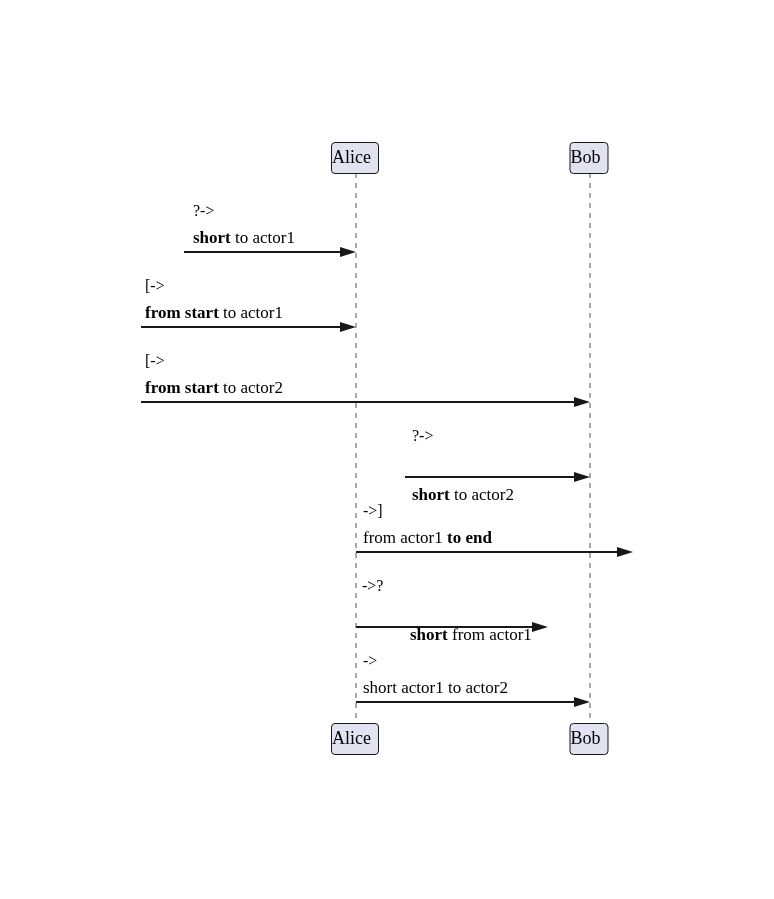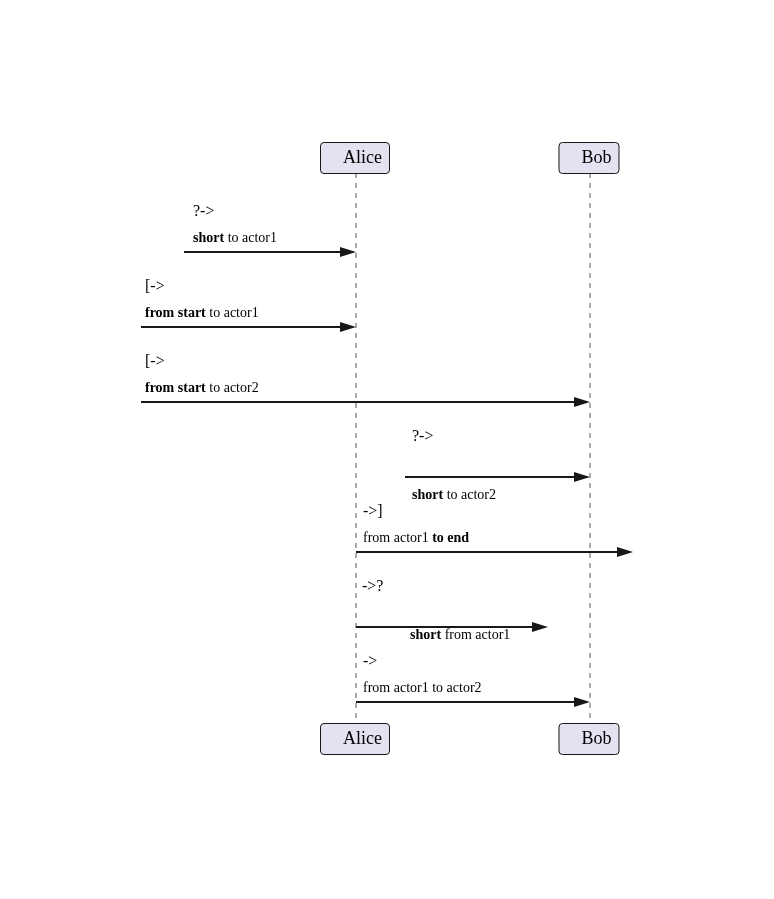--- a/index.html
+++ b/index.html
@@ -15,42 +15,42 @@
     font-family: "Liberation Serif", "DejaVu Serif", serif;
     color: #000000;
     overflow: hidden;
   }
   .actor-box {
     position: absolute;
     transform: translateX(-50%);
     background: #E2E2F0;
     border: 1.5px solid #181818;
     border-radius: 4px;
-    padding: 2px 7px 4px 22px;
+    padding: 2px 7px 4px 0;
     font-size: 18px;
     line-height: 24px;
     white-space: nowrap;
     z-index: 3;
   }
   .lifeline {
     position: absolute;
     width: 1.5px;
     background: repeating-linear-gradient(to bottom, #AAAAAA 0px, #AAAAAA 5px, transparent 5px, transparent 10px);
     z-index: 1;
   }
   .msg-prefix {
     position: absolute;
     font-size: 16px;
     line-height: 18px;
     white-space: nowrap;
     z-index: 2;
   }
   .msg-label {
     position: absolute;
-    font-size: 14px;
+    font-size: 17px;
     line-height: 20px;
     white-space: nowrap;
     z-index: 2;
   }
   .msg-label .b { font-weight: bold; }
   .msg-line {
     position: absolute;
     height: 1.5px;
     background: #181818;
     z-index: 2;
@@ -106,17 +106,17 @@
       <div class="msg-arrowhead" style="left: 617px; top: 547px;"></div>
     </div>
     <div>
       <div class="msg-prefix" style="left: 362px; top: 577px;">-&gt;?</div>
       <div class="msg-label" style="left: 362px; top: 625px; margin-left: 48px;"><span class="b">short</span><span> from actor1</span></div>
       <div class="msg-line" style="left: 356px; top: 626px; width: 189px;"></div>
       <div class="msg-arrowhead" style="left: 532px; top: 622px;"></div>
     </div>
     <div>
       <div class="msg-prefix" style="left: 363px; top: 652px;">-&gt;</div>
-      <div class="msg-label" style="left: 363px; top: 678px;"><span>from actor1 to actor2</span></div>
+      <div class="msg-label" style="left: 363px; top: 678px;"><span>short actor1 to actor2</span></div>
       <div class="msg-line" style="left: 356px; top: 701px; width: 231px;"></div>
       <div class="msg-arrowhead" style="left: 574px; top: 697px;"></div>
     </div>
   </div>
 
 </body></html>

